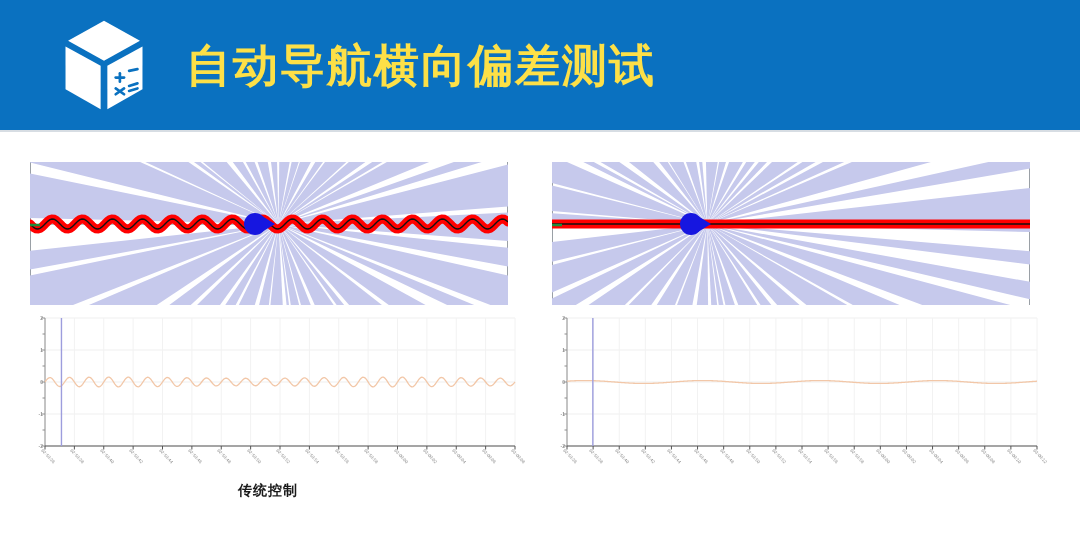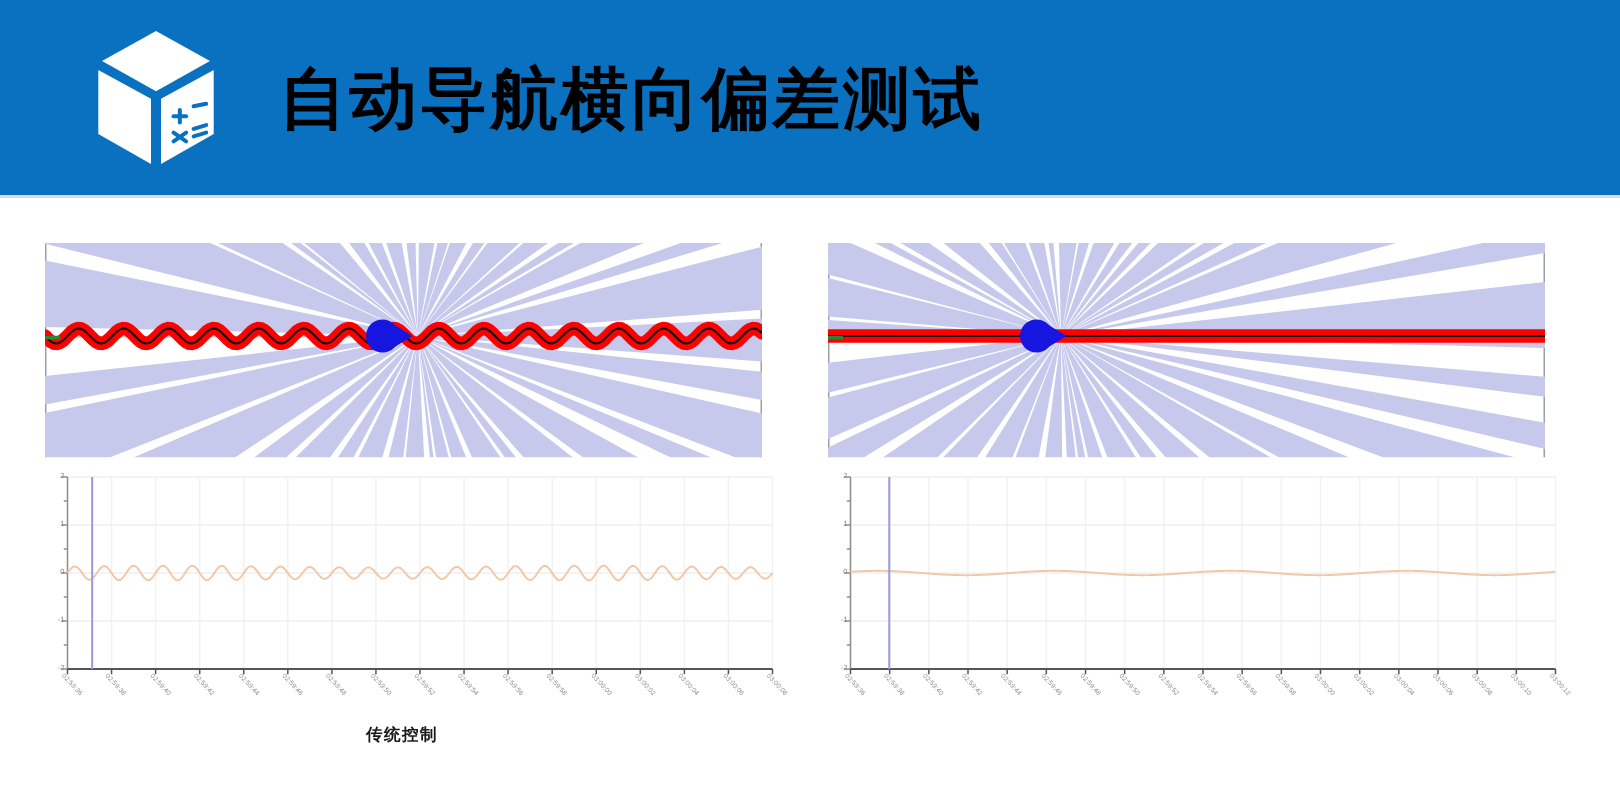--- a/index.html
+++ b/index.html
@@ -17,21 +17,21 @@
     position: absolute; left: 0; top: 0; width: 1080px; height: 130px;
     background: #0a71c0;
     display: flex; align-items: center;
   }
   .header-icon {
     margin-left: 62px; width: 84px; height: 92px;
     display: block; flex: 0 0 auto;
   }
   .header-title {
     margin-left: 40px;
-    color: #000000;
+    color: #fde047;
     font-size: 45px;
     font-weight: bold;
     letter-spacing: 2px;
     line-height: 1;
     white-space: nowrap;
     font-family: "DejaVu Sans", "Liberation Sans", sans-serif;
   }
   .header-rule {
     position: absolute; left: 0; top: 130px; width: 1080px; height: 2px;
     background: #d7dde3;
@@ -107,21 +107,21 @@
     transform: rotate(47deg);
     white-space: nowrap;
     letter-spacing: 0.1px;
   }
   .xticks { position: absolute; left: 0; top: 136px; width: 500px; height: 40px; }
 
   
   .caption {
     position: absolute; left: 0; top: 348px; width: 500px;
     text-align: center;
-    font-size: 11px; color: #1a1a1a; font-weight: bold;
+    font-size: 14px; color: #1a1a1a; font-weight: bold;
     letter-spacing: 1px;
     font-family: Liberation Mono, monospace;
   }
 </style>
 </head>
 <body>
 
 <div id="root">
 
   <div class="header">

